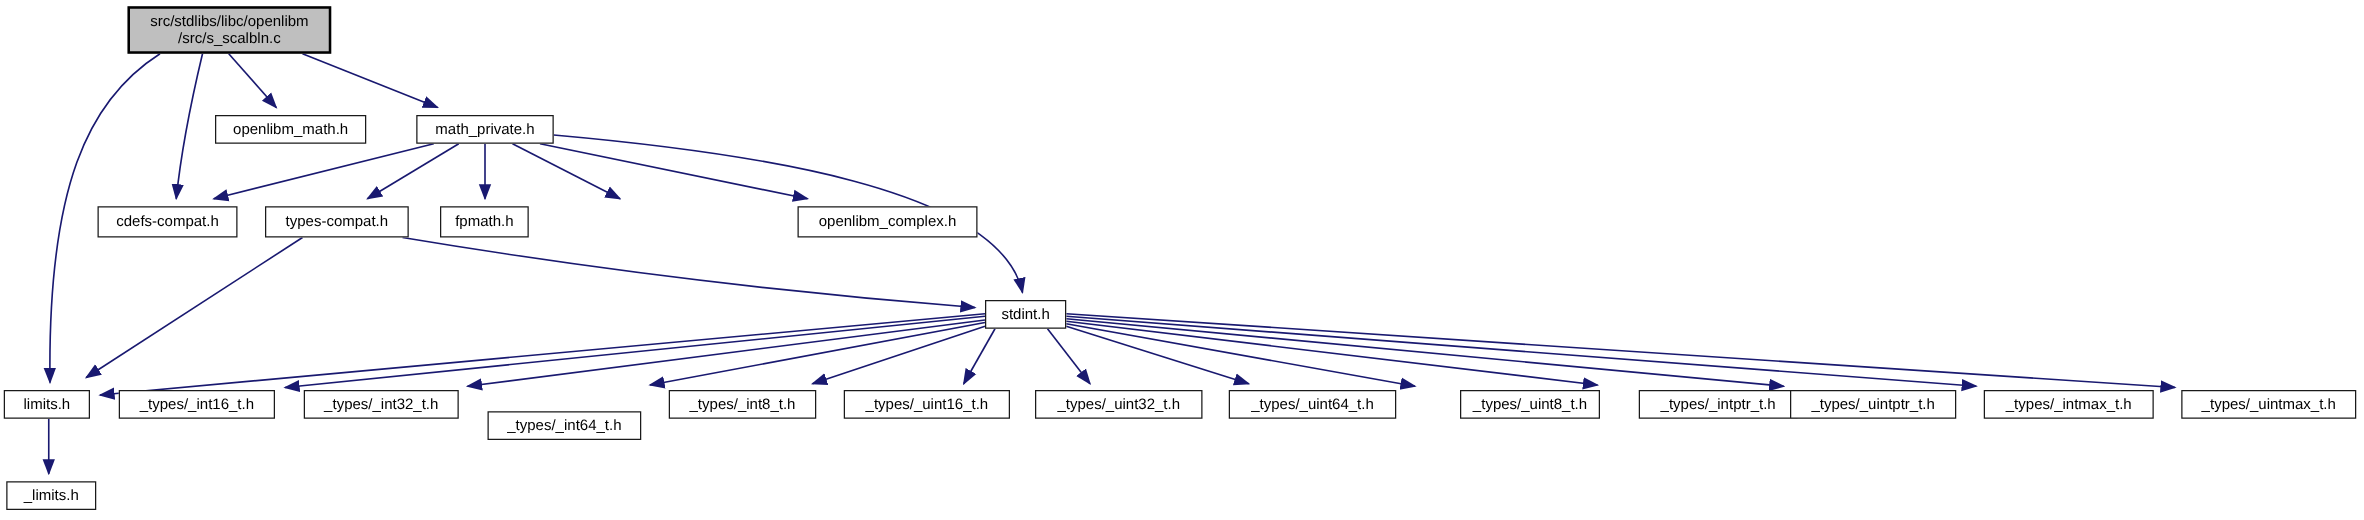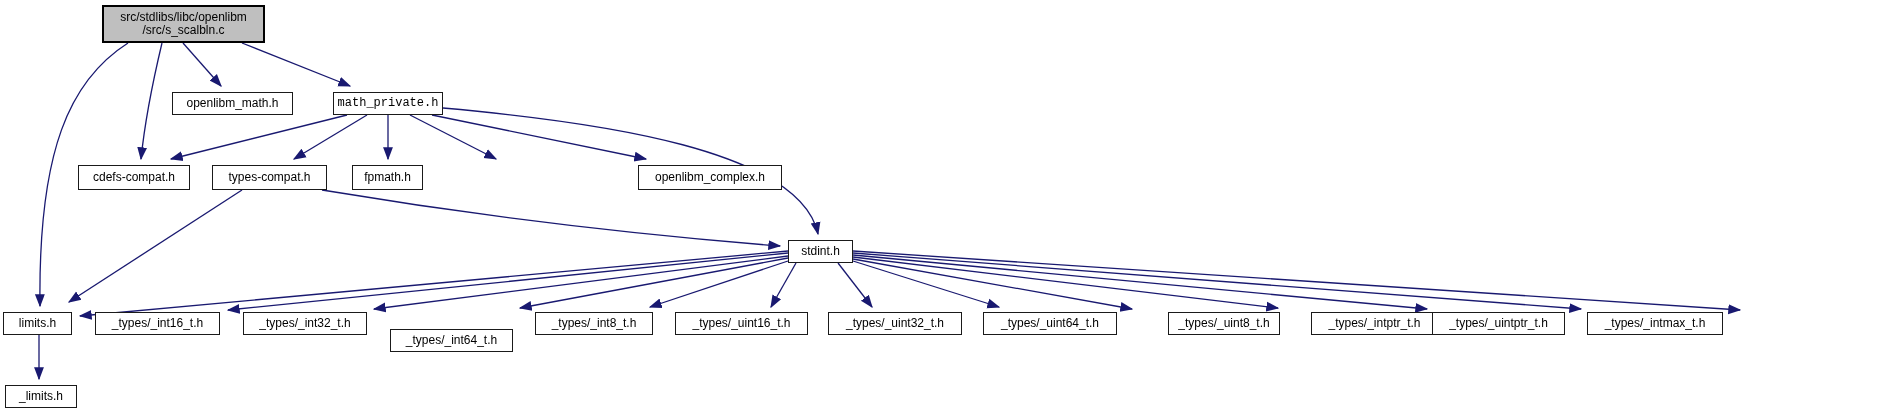--- a/index.html
+++ b/index.html
@@ -79,21 +79,21 @@
     <path class="edge" d="M853,255 L1427,309" marker-end="url(#arrow)"></path>
     <path class="edge" d="M853,253 L1581,309" marker-end="url(#arrow)"></path>
     <path class="edge" d="M853,251 L1740,310" marker-end="url(#arrow)"></path>
   </svg>
 
   <div class="node root" style="left:102px; top:5px; width:163px; height:38px;">src/stdlibs/libc/openlibm
 /src/s_scalbln.c</div>
 
   <div class="node" style="left:172px; top:92px; width:121px; height:23px;">openlibm_math.h</div>
 
-  <div class="node" style="left:333px; top:92px; width:110px; height:23px;font-family:Liberation Mono, monospace;">math_private.h</div>
+  <div class="node" style="left:333px; top:92px; width:110px; height:23px;">math_private.h</div>
 
   <div class="node" style="left:78px; top:165px; width:112px; height:25px;">cdefs-compat.h</div>
 
   <div class="node" style="left:212px; top:165px; width:115px; height:25px;">types-compat.h</div>
 
   <div class="node" style="left:352px; top:165px; width:71px; height:25px;">fpmath.h</div>
 
 
   <div class="node" style="left:638px; top:165px; width:144px; height:25px;">openlibm_complex.h</div>
 
@@ -116,16 +116,17 @@
   <div class="node" style="left:983px; top:312px; width:134px; height:23px;">_types/_uint64_t.h</div>
 
   <div class="node" style="left:1168px; top:312px; width:112px; height:23px;">_types/_uint8_t.h</div>
 
   <div class="node" style="left:1283px; top:312px; width:127px; height:23px;margin-left:28px;">_types/_intptr_t.h</div>
 
   <div class="node" style="left:1432px; top:312px; width:133px; height:23px;">_types/_uintptr_t.h</div>
 
   <div class="node" style="left:1587px; top:312px; width:136px; height:23px;">_types/_intmax_t.h</div>
 
+  <div class="node" style="left:1745px; top:312px; width:140px; height:23px;">_types/_uintmax_t.h</div>
 
   <div class="node" style="left:5px; top:385px; width:72px; height:23px;">_limits.h</div>
 
 </div>
 
 </body></html>

